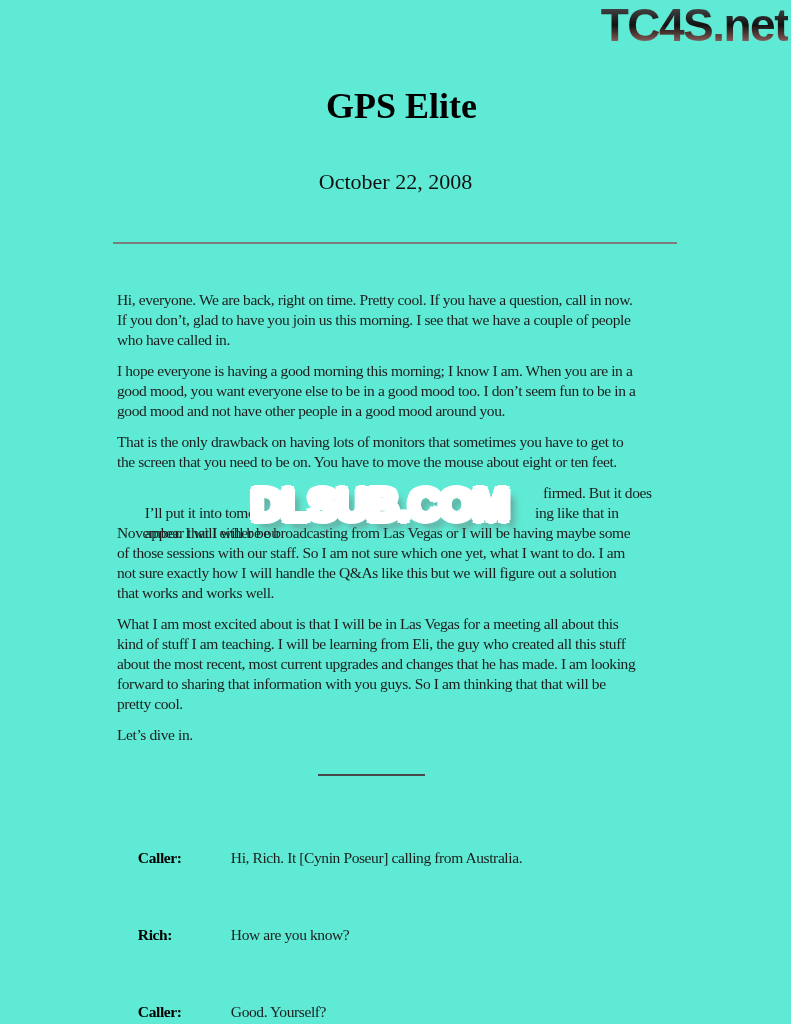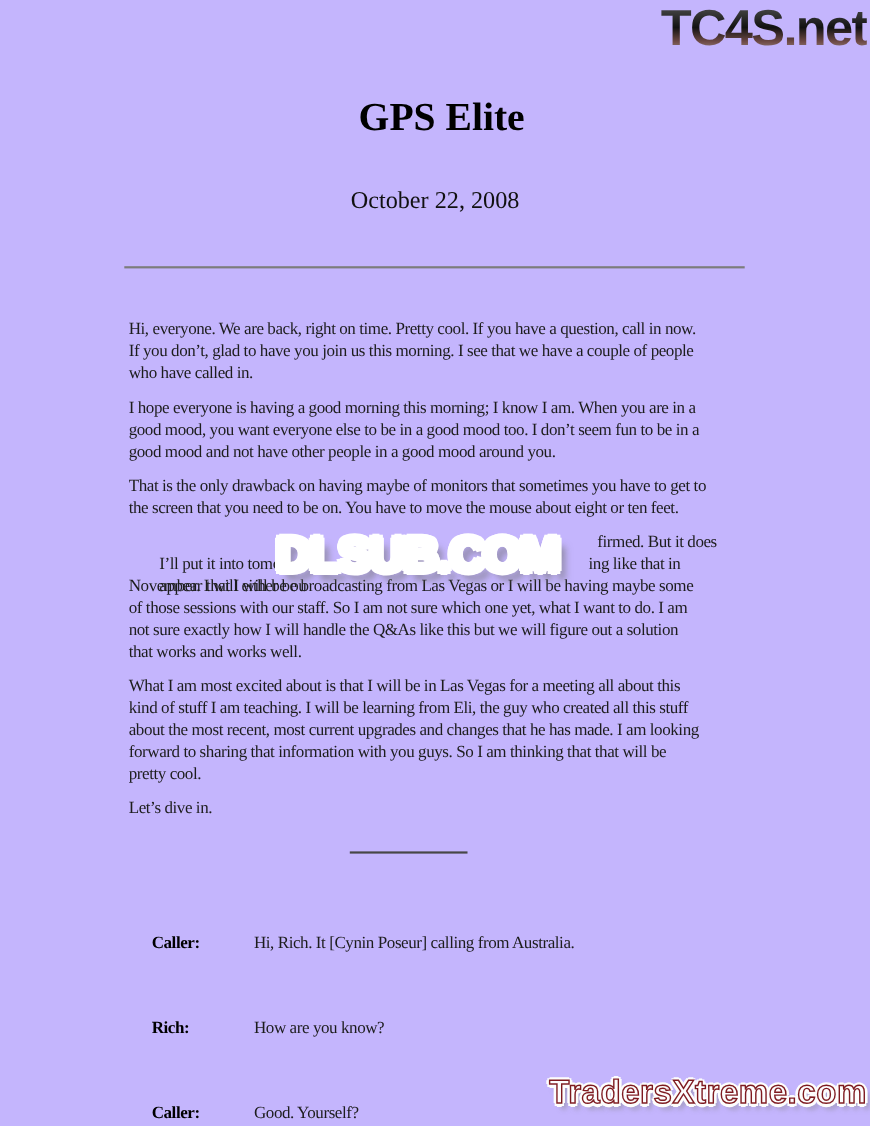--- a/index.html
+++ b/index.html
@@ -1,17 +1,17 @@
 <!DOCTYPE html>
 <html><head>
 <meta charset="utf-8">
 <style>
   html,body{margin:0;padding:0;background:#ffffff;}
   .page{
-    position:relative;width:791px;height:1024px;background:#c4b5fd;overflow:hidden;
+    position:relative;width:791px;height:1024px;background:#5eead4;overflow:hidden;
     font-family:"Liberation Serif", serif;color:#1d1d1d;text-decoration:underline;
   }
   
   .header-logo{
     position:absolute;top:2px;right:3px;
     font-family:"Liberation Sans", sans-serif;font-weight:bold;
     font-size:46px;line-height:1;letter-spacing:-1.5px;
     background:linear-gradient(180deg,#565656 0%,#262626 35%,#121212 50%,#6e4a46 78%,#a29290 100%);
     -webkit-background-clip:text;background-clip:text;color:transparent;
   }
@@ -80,21 +80,21 @@
 
   <div class="top-rule"></div>
 
   <div class="content">
     <div class="para pre">Hi, everyone. We are back, right on time. Pretty cool. If you have a question, call in now.
 If you don’t, glad to have you join us this morning. I see that we have a couple of people
 who have called in.</div>
     <div class="para pre">I hope everyone is having a good morning this morning; I know I am. When you are in a
 good mood, you want everyone else to be in a good mood too. I don’t seem fun to be in a
 good mood and not have other people in a good mood around you.</div>
-    <div class="para pre">That is the only drawback on having maybe of monitors that sometimes you have to get to
+    <div class="para pre">That is the only drawback on having lots of monitors that sometimes you have to get to
 the screen that you need to be on. You have to move the mouse about eight or ten feet.</div>
 
     <div class="para p4-wrap">
       <div class="p4-line">
         <span>I’ll put it into tomorrow</span>
         <span class="p4-right r1">firmed. But it does</span>
       </div>
       <div class="p4-line">
         <span>appear that I will be ou</span>
         <span class="p4-right r2">ing like that in</span>
@@ -121,15 +121,14 @@
       <span class="d-speaker">Caller:</span><span>Hi, Rich. It [Cynin Poseur] calling from Australia.</span>
     </div>
     <div class="d-row">
       <span class="d-speaker">Rich:</span><span>How are you know?</span>
     </div>
     <div class="d-row">
       <span class="d-speaker">Caller:</span><span>Good. Yourself?</span>
     </div>
   </div>
 
-  <div class="footer-logo">TradersXtreme.com</div>
 
 </div>
 
 </body></html>

